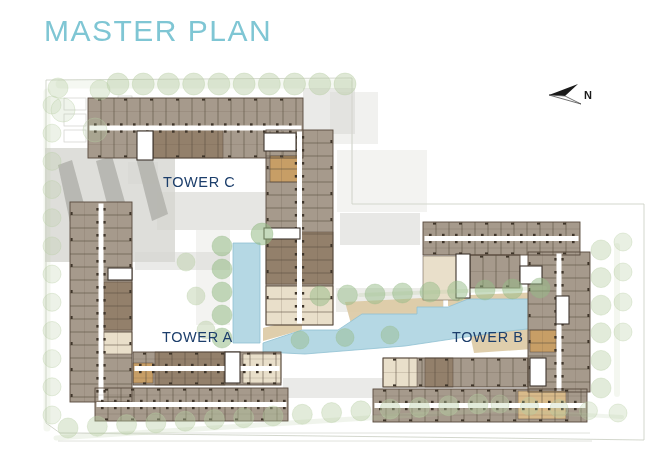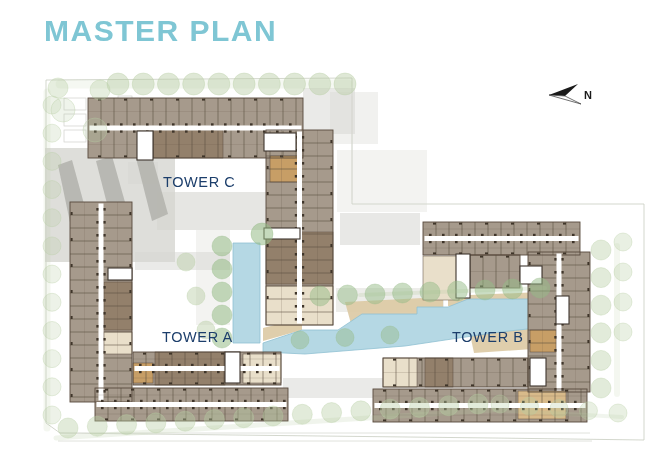--- a/index.html
+++ b/index.html
@@ -1,19 +1,19 @@
 <!DOCTYPE html>
 <html style="--title: #7fc6d4; --label: #1c3e6b; --building: #a69a8c; --unitLine: #584a3d; --tick: #3f352a; --dark: #93806b; --tan: #c79e66; --tanlight: #d8ba8a; --cream: #e9dfca; --pool: #b5d8e4; --poolEdge: #8fc0d2; --deck: #dbc9a3; --tree: #b7cda3; --treeDark: #96bb87; --gray: #d6d6d1; --grayDark: #b2b2ab; --line: #c8cdc0;"><head>
 <meta charset="utf-8">
 <style>
   html,body{margin:0;padding:0;background:#ffffff;}
   body{width:650px;height:467px;position:relative;overflow:hidden;
        font-family:"Liberation Sans",sans-serif;}
   .title{position:absolute;left:44px;top:16px;margin:0;line-height:1;
-         font-size:30px;font-weight:700;letter-spacing:1.5px;color:var(--title,#7fc6d4);}
+         font-size:30px;font-weight:400;letter-spacing:1.5px;color:var(--title,#7fc6d4);}
   svg.plan{position:absolute;left:0;top:0;}
   .tlabel{fill:var(--label,#1c3e6b);font-size:14.5px;letter-spacing:.6px;
           font-family:"Liberation Sans",sans-serif;}
   .north{font-size:11px;font-weight:bold;fill:#1a1a1a;
          font-family:"Liberation Sans",sans-serif;}
 </style>
 </head>
 <body>
 
 <h1 class="title">MASTER PLAN</h1>

